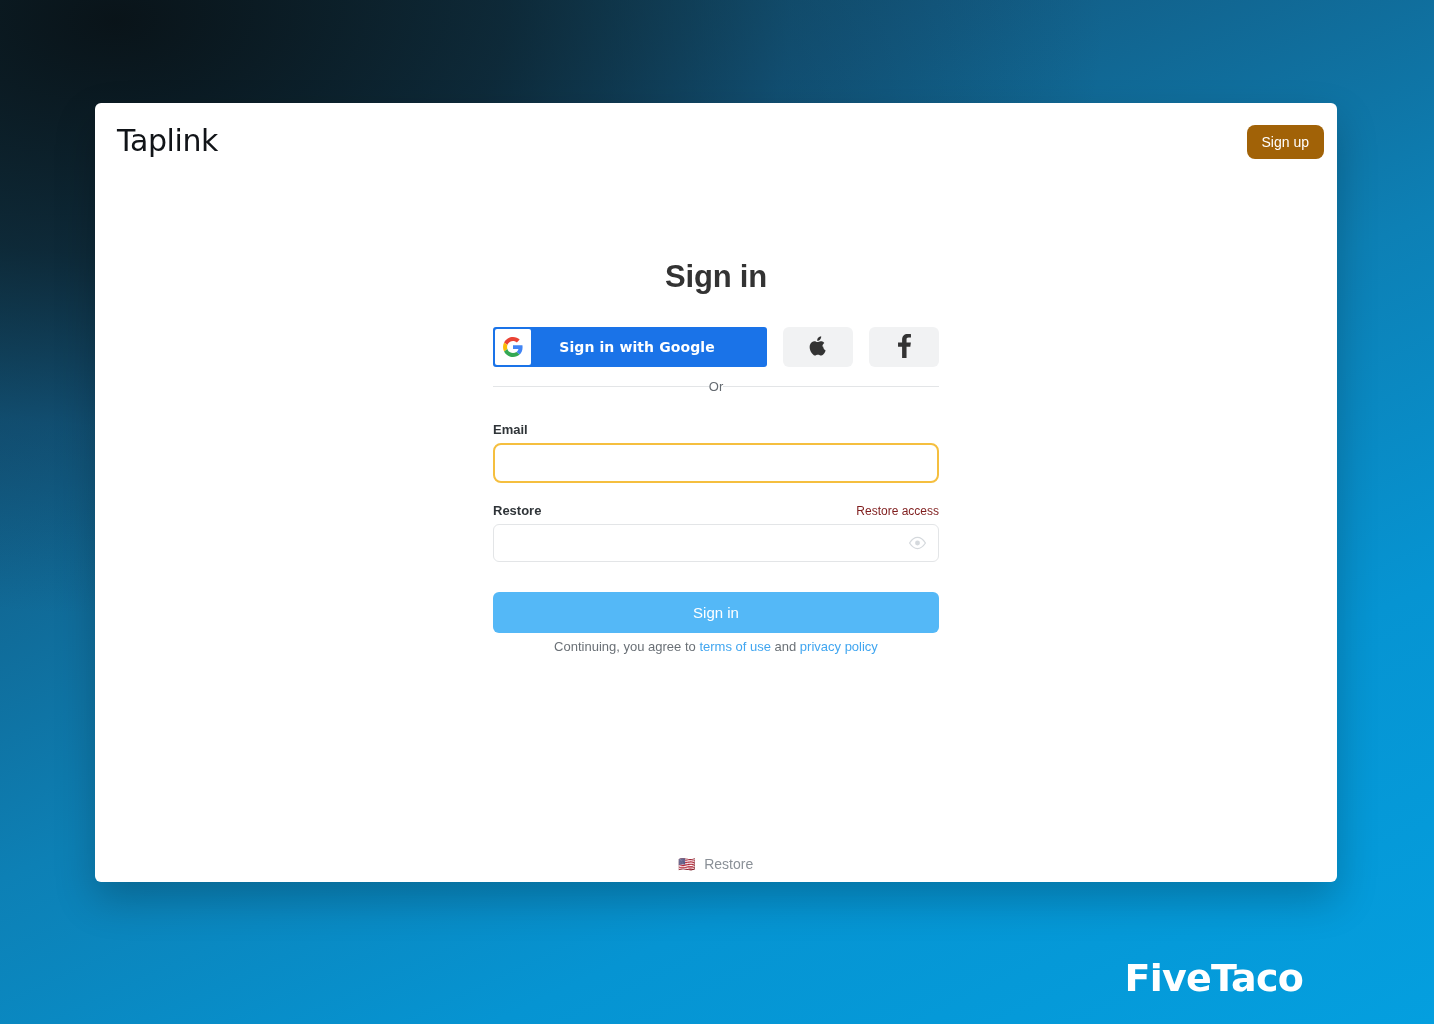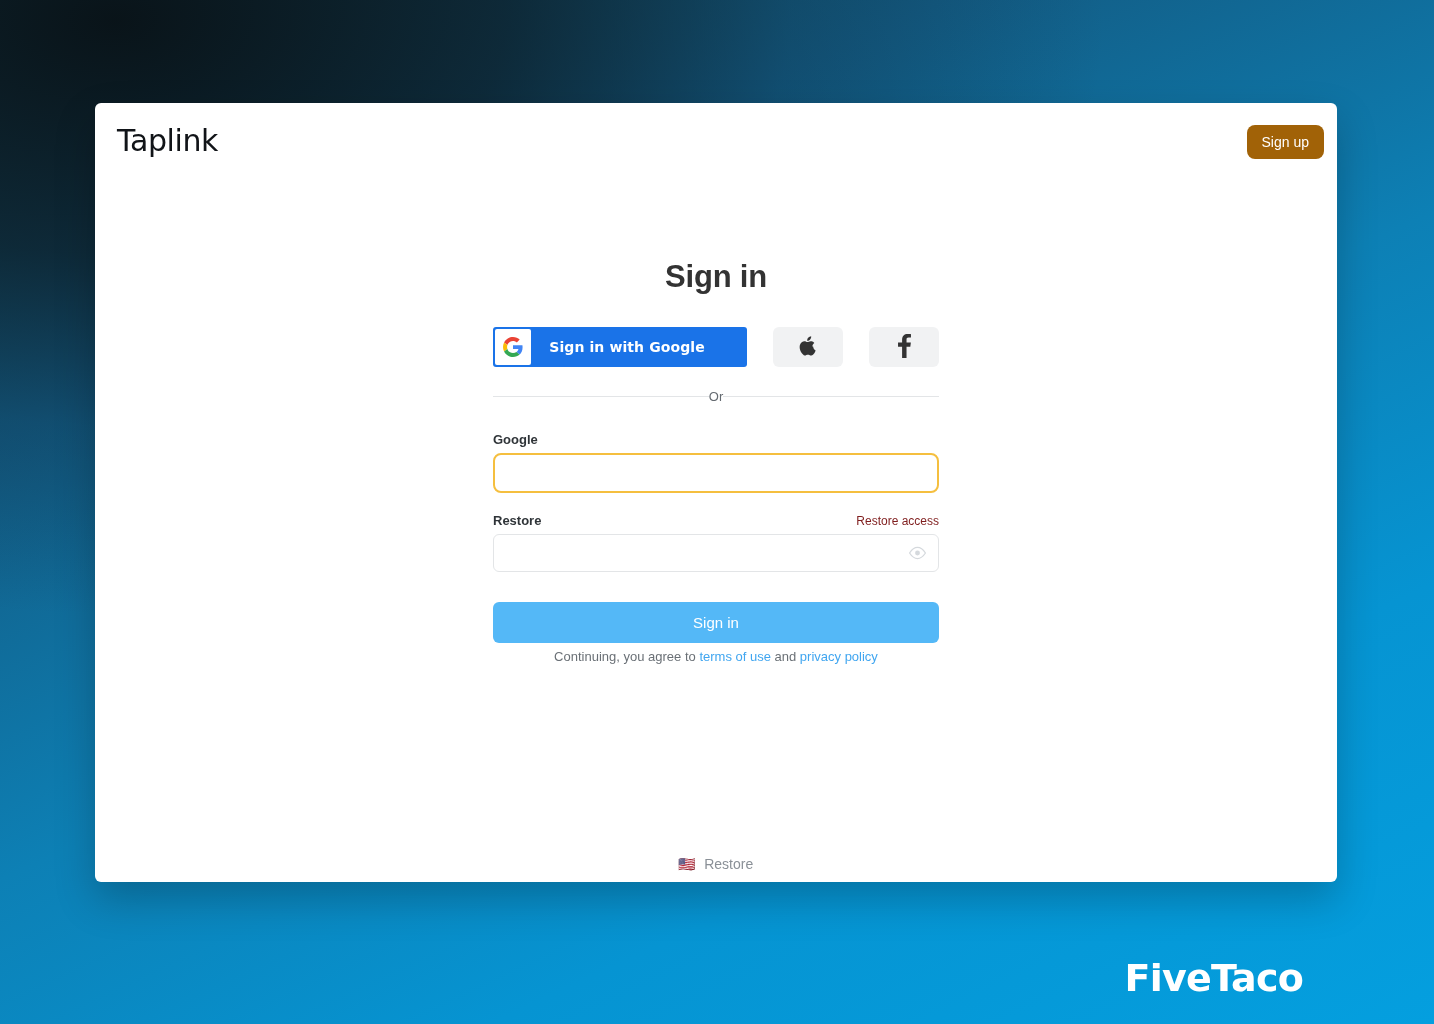--- a/index.html
+++ b/index.html
@@ -76,22 +76,22 @@
     font-size: 31px;
     font-weight: bold;
     color: #333333;
     margin-bottom: 32px;
     letter-spacing: -0.2px;
   }
 
   
   .social-row {
     display: flex;
-    gap: 26px;
-    margin-bottom: 22px;
+    gap: 16px;
+    margin-bottom: 12px;
   }
   .google-btn {
     flex: 1 1 auto;
     position: relative;
     height: 40px;
     background: #1a73e8;
     border: none;
     border-radius: 3px;
     cursor: pointer;
     display: flex;
@@ -306,21 +306,21 @@
       
       <div class="or-divider">
         <span class="line"></span>
         <span class="or-text">Or</span>
         <span class="line"></span>
       </div>
 
       
       <div class="field-block">
         <div class="field-label-row">
-          <span class="field-label">Google</span>
+          <span class="field-label">Email</span>
         </div>
         <input class="text-input focused" type="email" autocomplete="off" value="" style="">
       </div>
 
       
       <div class="field-block">
         <div class="field-label-row">
           <span class="field-label">Restore</span>
           <a class="restore-link">Restore access</a>
         </div>

